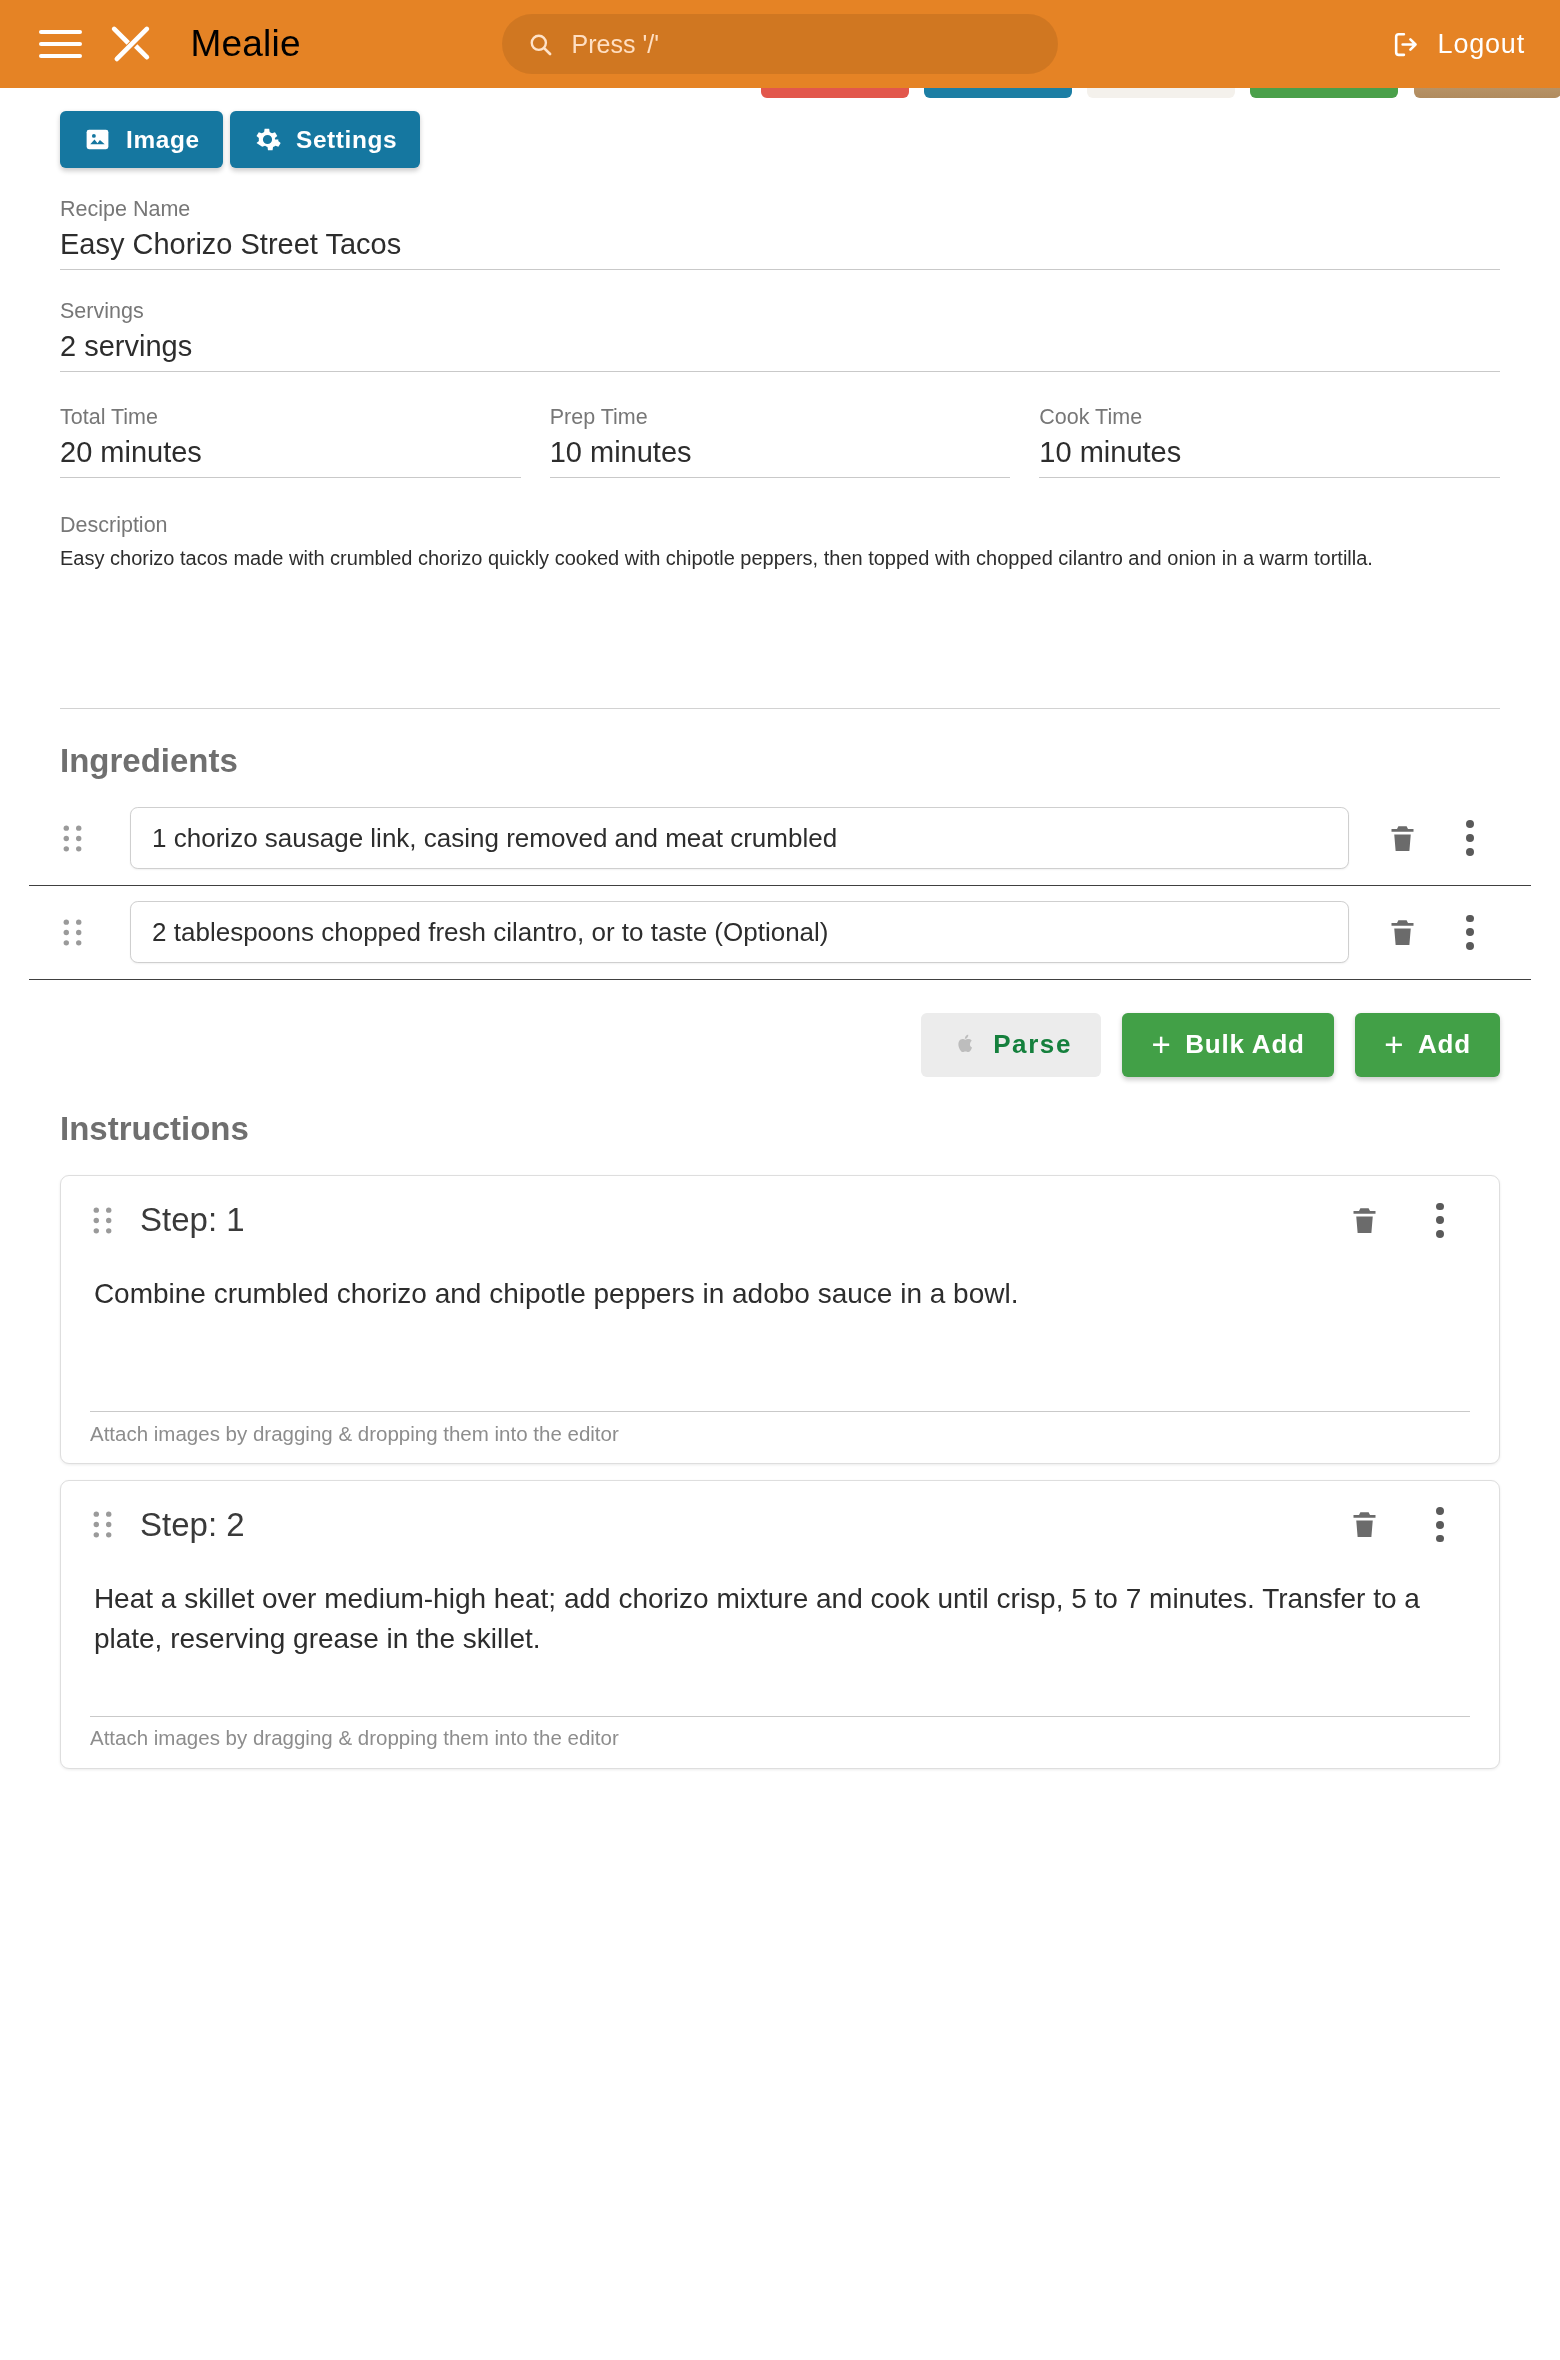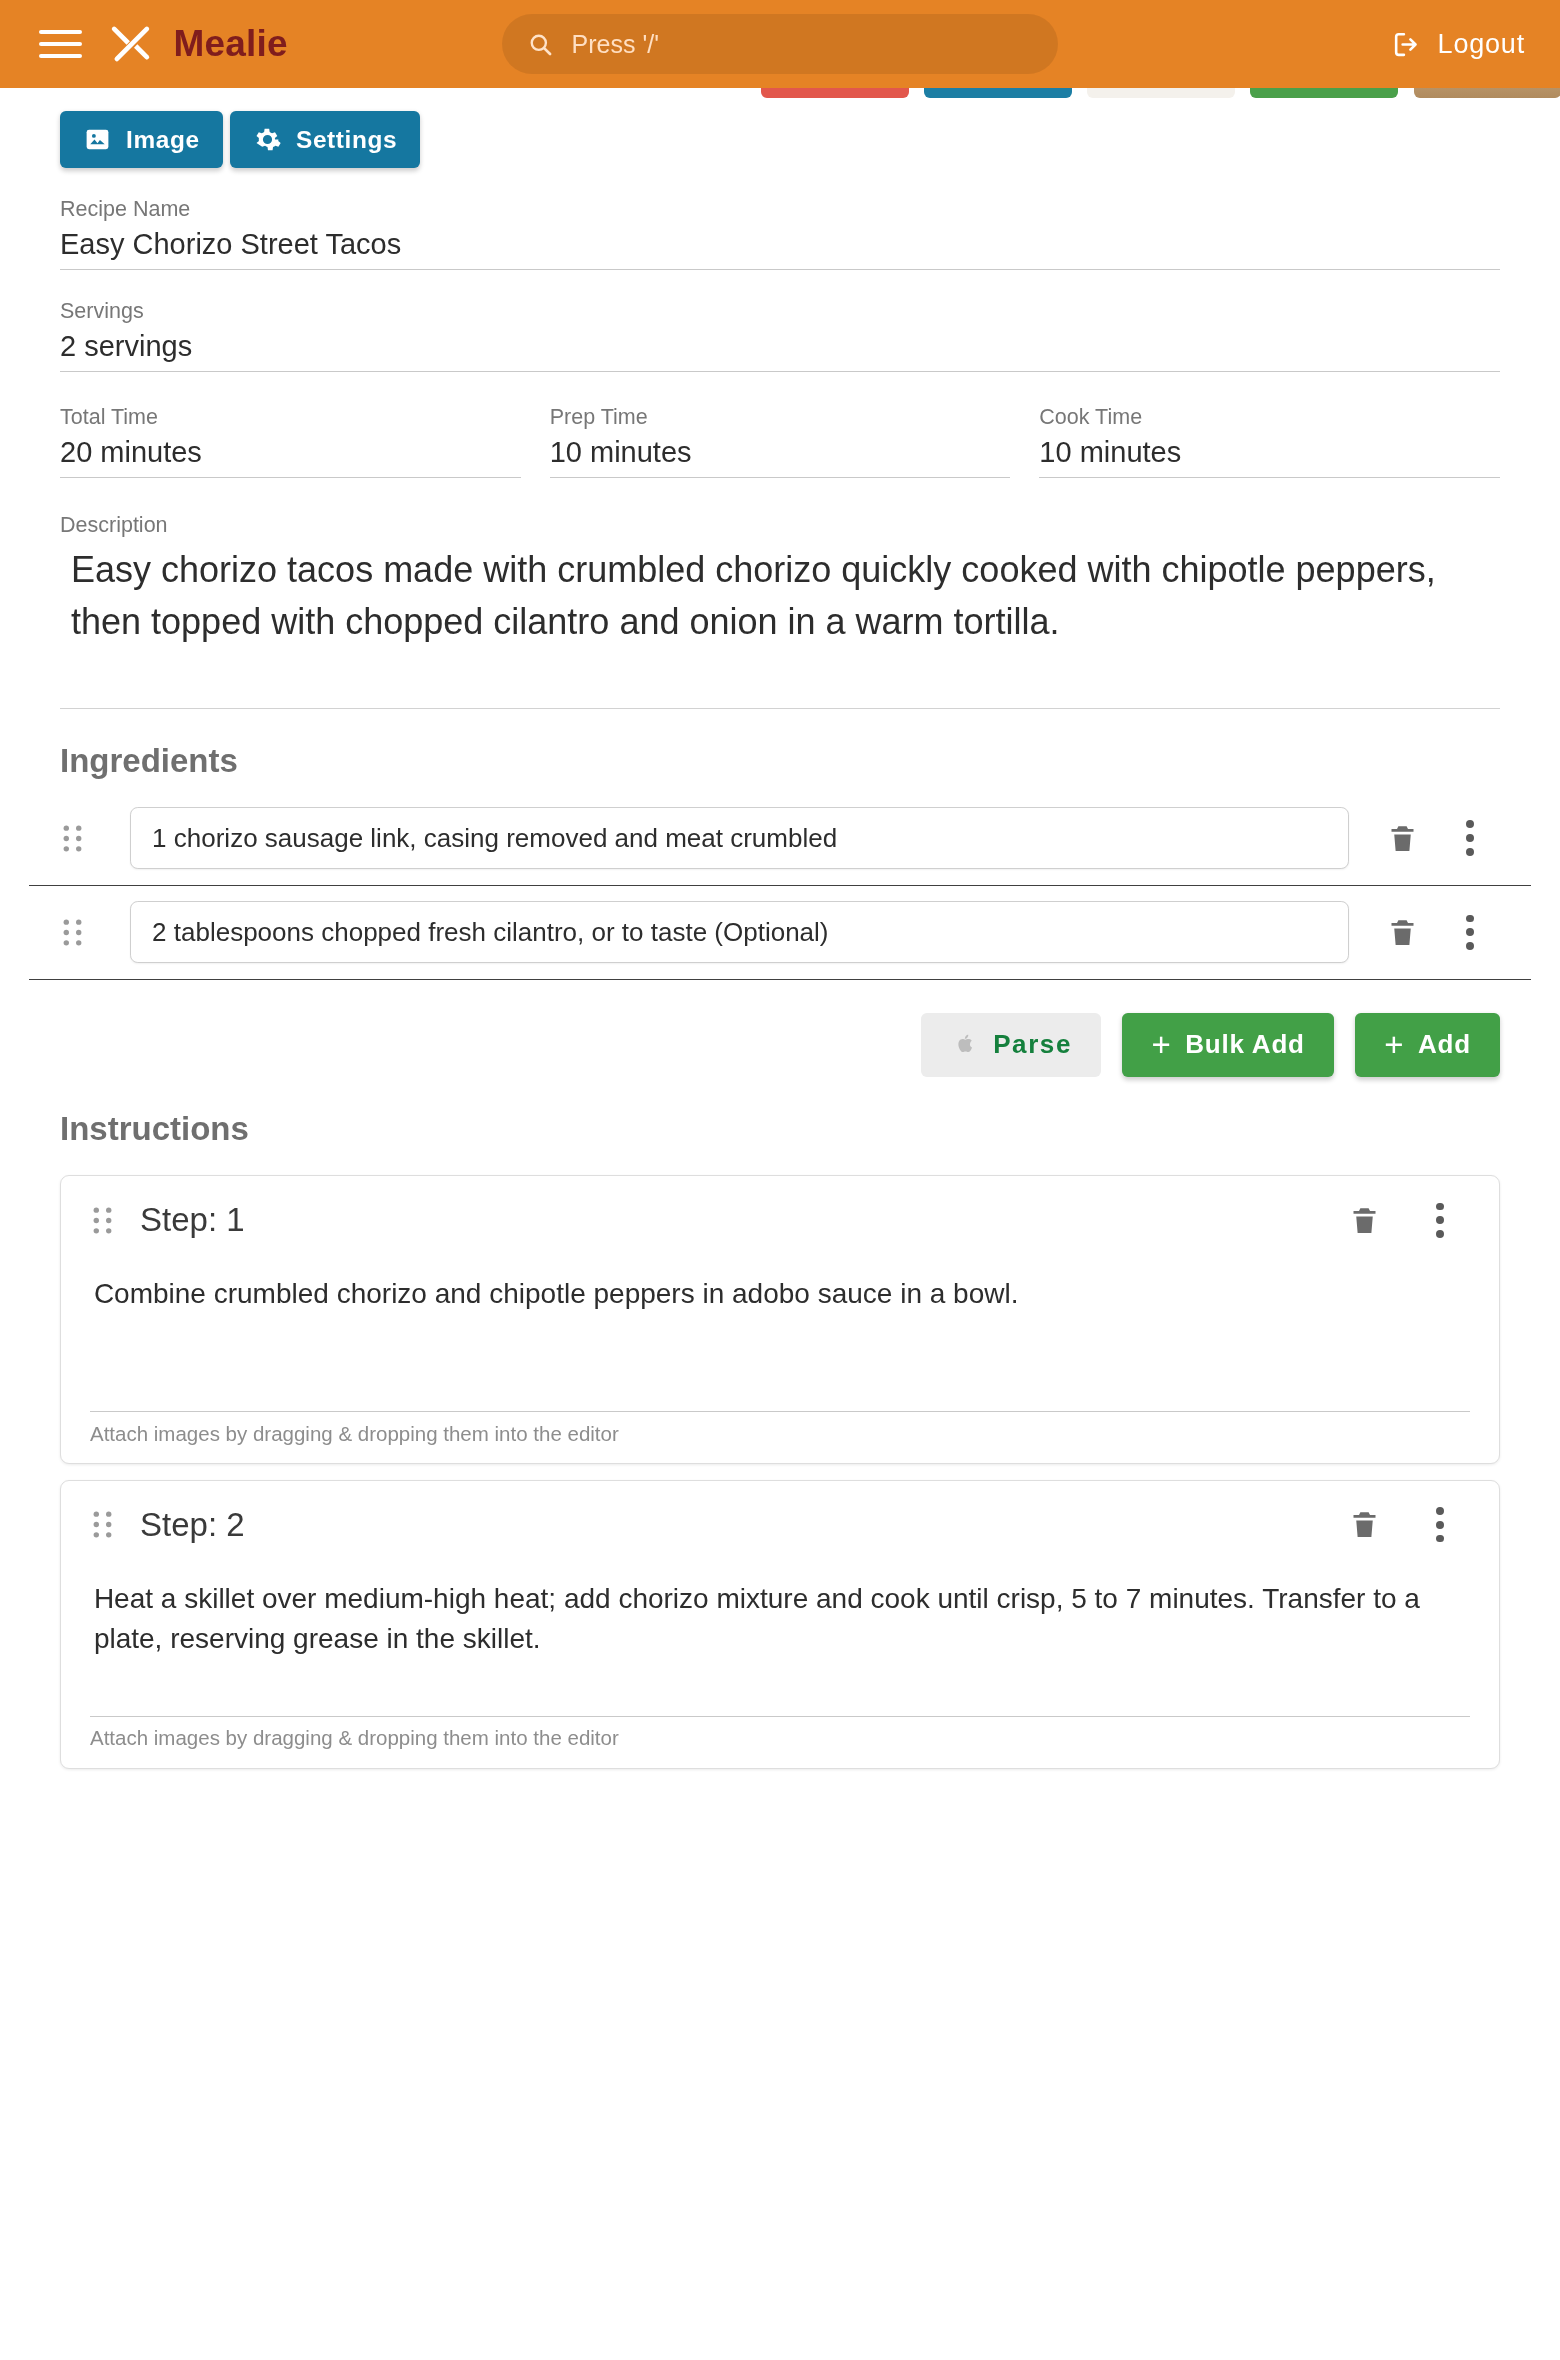--- a/index.html
+++ b/index.html
@@ -51,24 +51,25 @@
     display: flex;
     align-items: center;
     gap: 19.5px;
   }
   .brand-logo {
     width: 47px;
     height: 47px;
     display: block;
   }
   .brand-name {
-    color: #7f1d1d;
+    color: #000000;
     font-size: 37px;
-    font-weight: 700;
+    font-weight: 400;
     letter-spacing: 0.2px;
+    margin-left: 17px;
   }
   .search-wrap {
     position: absolute;
     left: 780px;
     transform: translateX(-50%);
     width: 556px;
     height: 60px;
     background: rgba(0,0,0,0.09);
     border-radius: 30px;
     display: flex;
@@ -178,25 +179,24 @@
   .three-col {
     display: flex;
     gap: 29px;
     padding: 0 31px;
     margin-top: 33px;
   }
   .three-col .col { flex: 1 1 0; }
 
   .desc-block { padding: 0 31px; margin-top: 35px; }
   .desc-text {
-    font-size: 36px;
+    font-size: 20px;
     color: #2d2d2d;
     line-height: 1.45;
     min-height: 156px;
-    margin-left: 11px;
   }
   .divider {
     height: 1px;
     background: #d2d2d2;
     margin: 7.8px 31px 0 31px;
   }
 
   .section-title {
     font-size: 33px;
     font-weight: 700;

